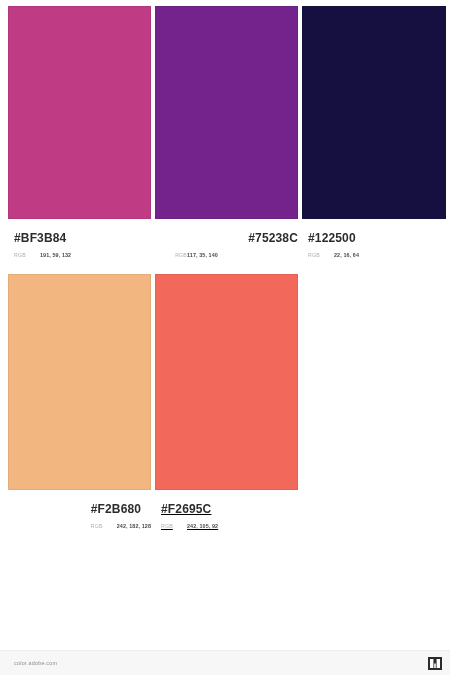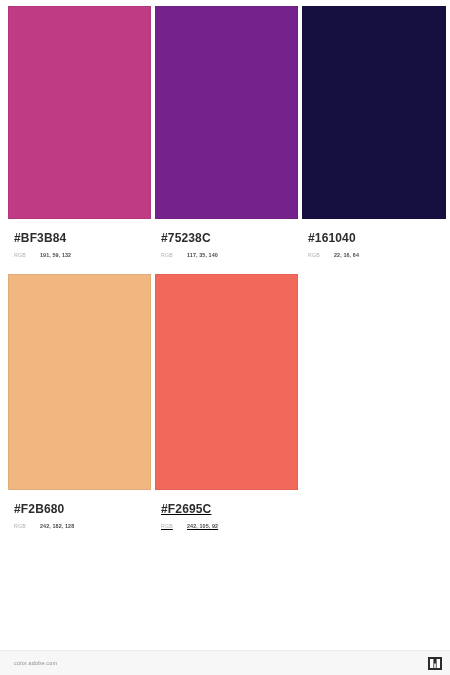--- a/index.html
+++ b/index.html
@@ -133,51 +133,51 @@
         <div class="hex-label">#BF3B84</div>
         <div class="rgb-line">
           <span class="rgb-tag">RGB</span>
           <span class="rgb-values">191, 59, 132</span>
         </div>
       </div>
     </div>
 
     <div class="gap-col"></div>
 
-    <div class="swatch-cell" style="flex:0 0 143px;">
+    <div class="swatch-cell" style="flex:0 0 143px;text-align:right;">
       <div class="swatch-chip" style="background:#75238C;"></div>
       <div class="swatch-meta">
         <div class="hex-label">#75238C</div>
         <div class="rgb-line">
           <span class="rgb-tag">RGB</span>
           <span class="rgb-values">117, 35, 140</span>
         </div>
       </div>
     </div>
 
     <div class="gap-col"></div>
 
     <div class="swatch-cell" style="flex:0 0 144px;">
       <div class="swatch-chip" style="background:#161040;"></div>
       <div class="swatch-meta">
-        <div class="hex-label">#161040</div>
+        <div class="hex-label">#122500</div>
         <div class="rgb-line">
           <span class="rgb-tag">RGB</span>
           <span class="rgb-values">22, 16, 64</span>
         </div>
       </div>
     </div>
 
   </div>
 
   <div class="row-spacer"></div>
 
   <div class="swatch-row row-two">
 
-    <div class="swatch-cell" style="flex:0 0 143px;">
+    <div class="swatch-cell" style="flex:0 0 143px;align-items:flex-end;">
       <div class="swatch-chip" style="background:#F2B680;"></div>
       <div class="swatch-meta">
         <div class="hex-label">#F2B680</div>
         <div class="rgb-line">
           <span class="rgb-tag">RGB</span>
           <span class="rgb-values">242, 182, 128</span>
         </div>
       </div>
     </div>
 

